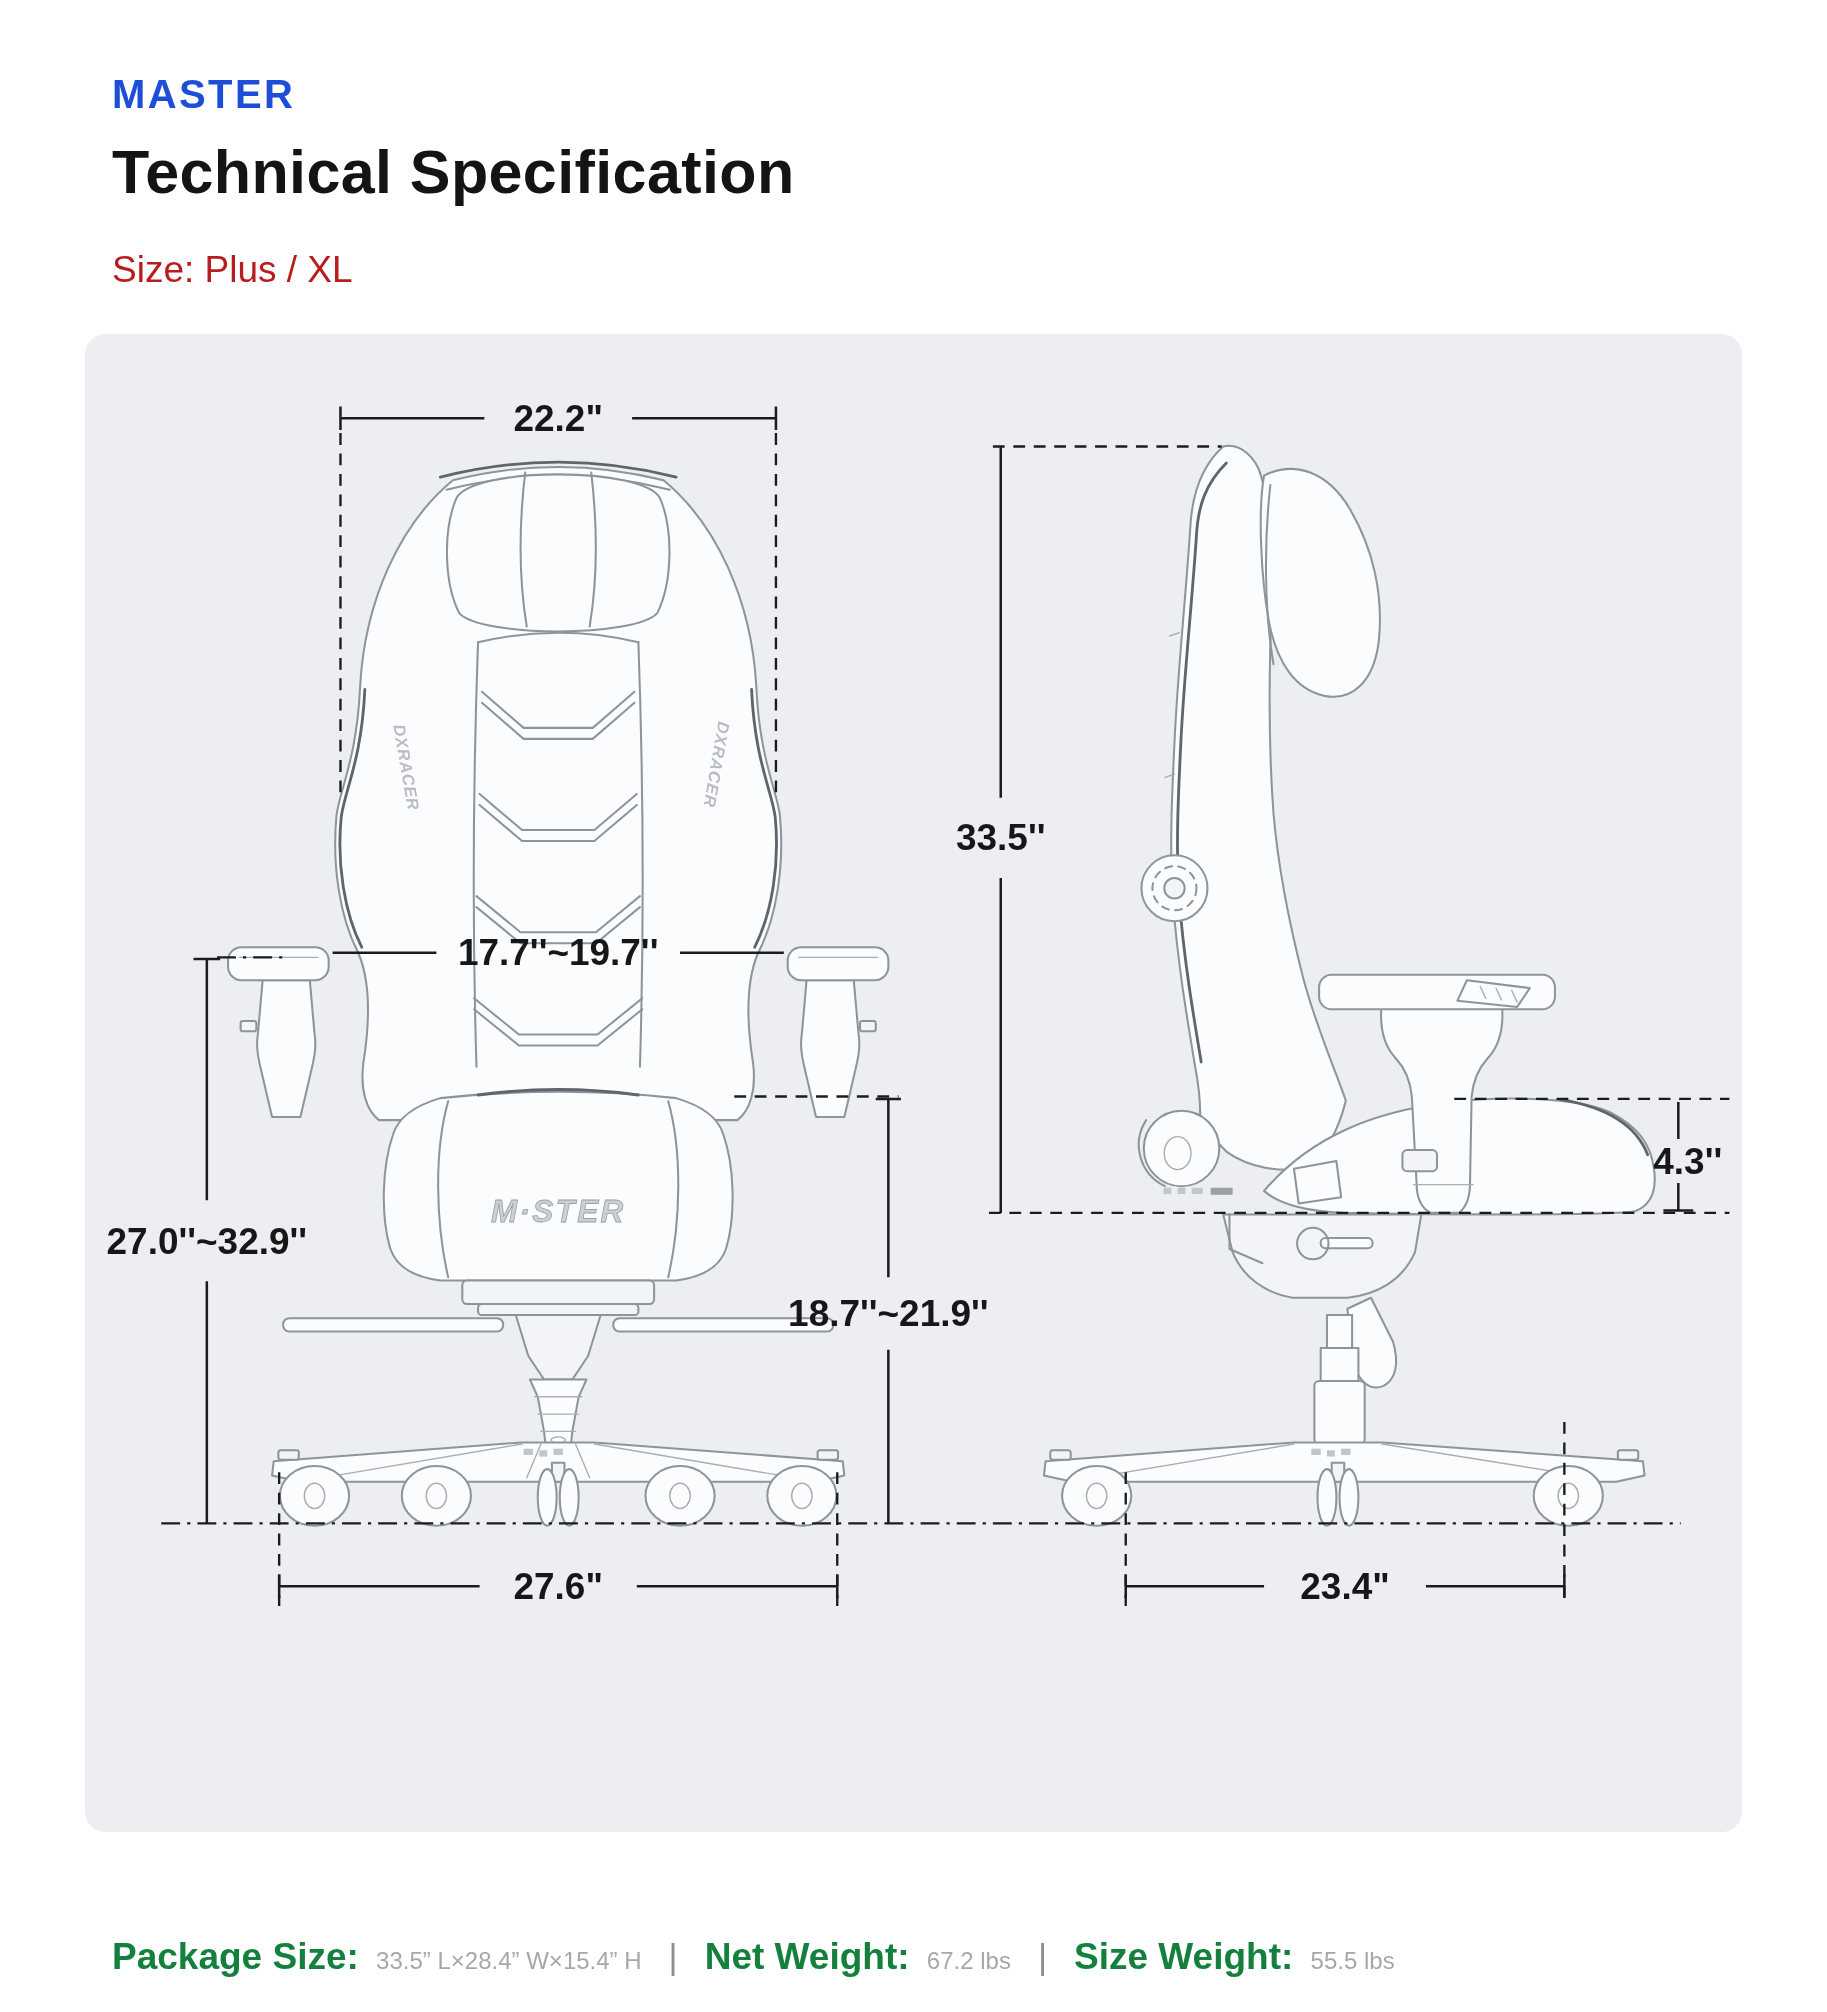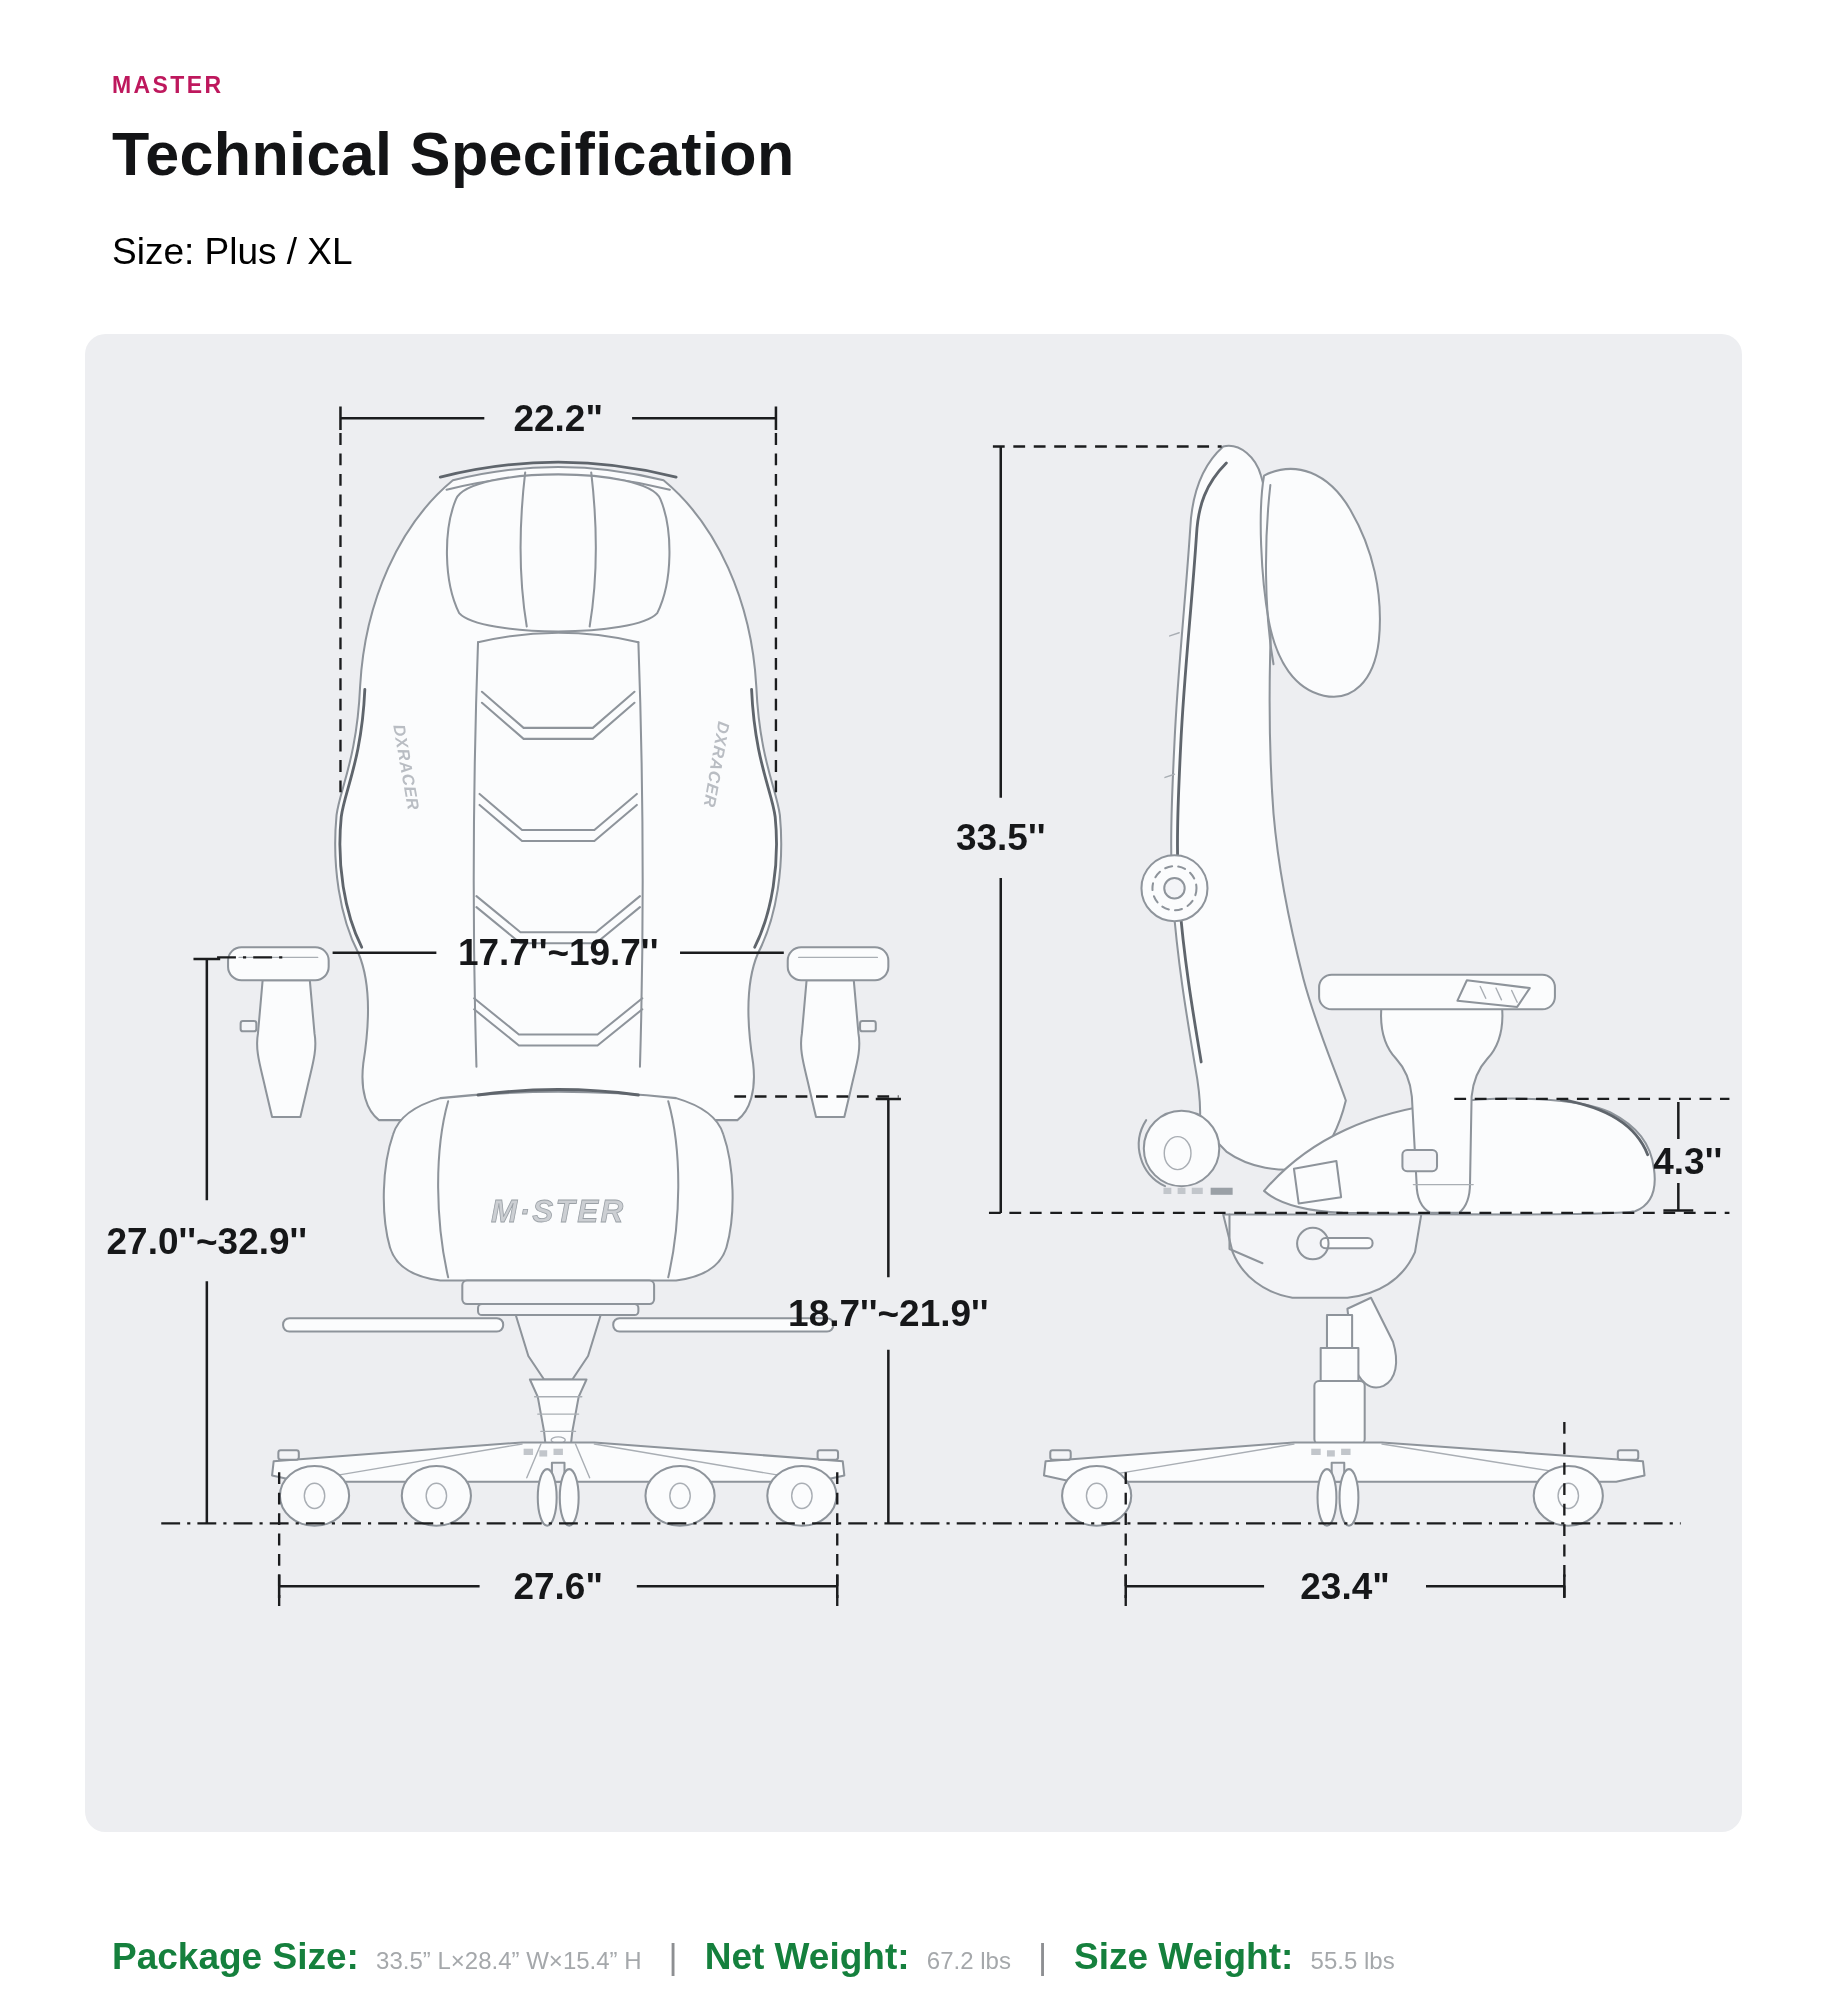--- a/index.html
+++ b/index.html
@@ -1,23 +1,23 @@
 <!DOCTYPE html>
 <html style="font-size:12.6px"><head>
 <meta charset="utf-8">
 <style>
   html,body{margin:0;padding:0;}
   body{
     width:1827px;height:2013px;position:relative;background:#ffffff;
     font-family:"Liberation Sans", sans-serif;color:#17181a;overflow:hidden;
   }
   .header{position:absolute;left:112px;top:72px;}
-  .eyebrow{font-size:23px;font-weight:600;letter-spacing:2.4px;color:#be185d;}
+  .eyebrow{font-size:40px;font-weight:600;letter-spacing:2.4px;color:#1d4ed8;}
   .title{margin:20.4px 0 0 0;font-size:61px;font-weight:700;color:#131416;letter-spacing:0.4px;text-align:center;}
-  .sizeLabel{margin-top:42px;font-size:37px;font-weight:500;color:#000000;}
+  .sizeLabel{margin-top:42px;font-size:37px;font-weight:500;color:#b91c1c;}
   .panel{
     position:absolute;left:85px;top:334px;width:1657px;height:1498px;
     background:#edeef1;border-radius:20.4px;
   }
   .panel svg{position:absolute;left:0;top:0;}
   .note{
     position:absolute;left:88px;top:1314px;width:1547px;margin:0;
     font-size:32px;line-height:1.42;font-weight:500;color:#27282a;
   }
   .footer{

